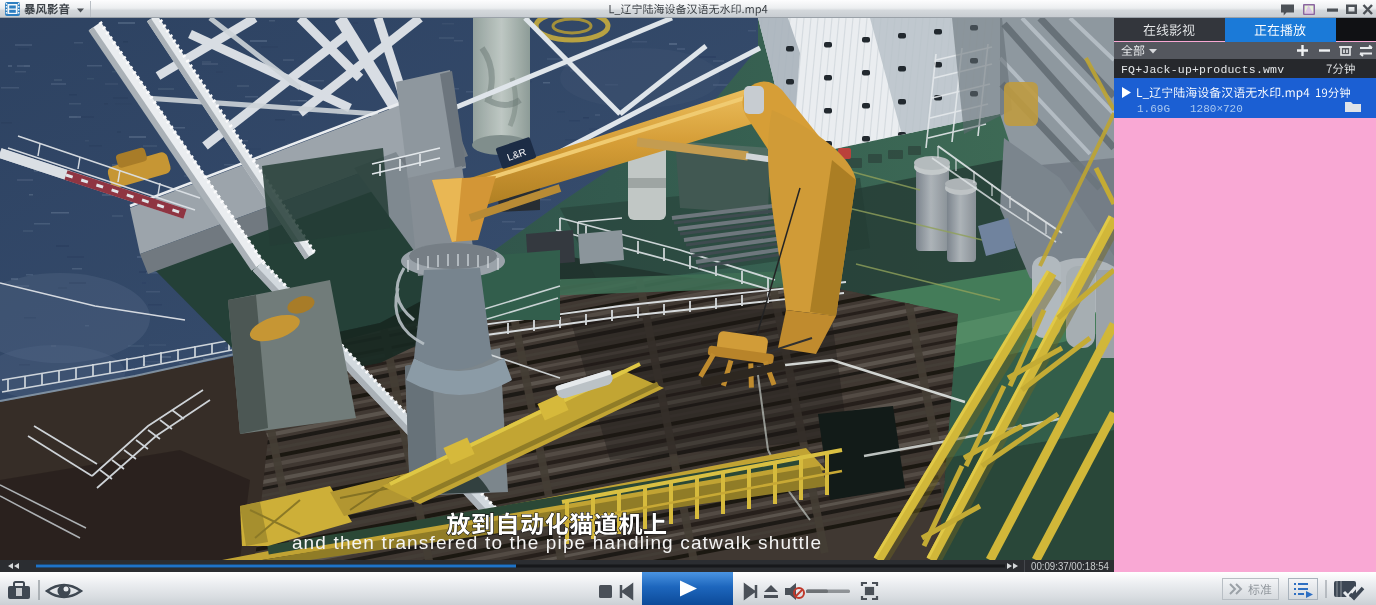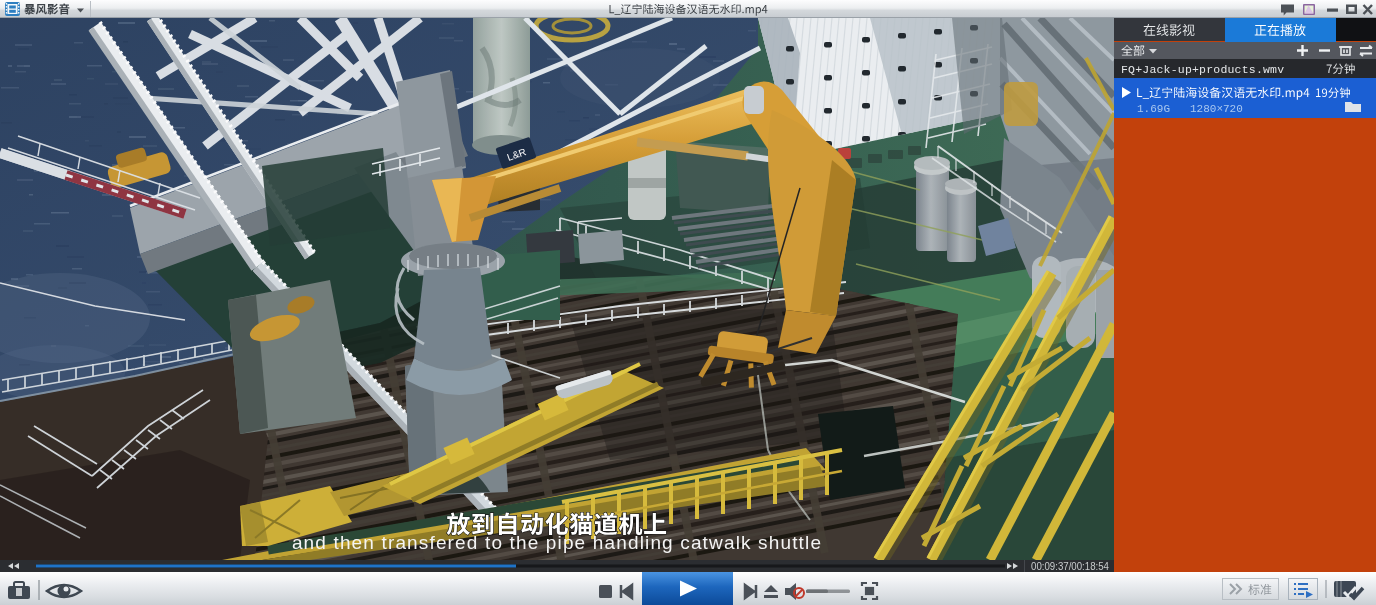--- a/index.html
+++ b/index.html
@@ -1,21 +1,21 @@
 <!DOCTYPE html>
 <html><head><meta charset="utf-8"><style>
 html,body{margin:0;padding:0;width:1376px;height:605px;overflow:hidden;background:#000;
 font-family:"Liberation Sans",sans-serif;}
 *{box-sizing:border-box}
 .abs{position:absolute}
 #titlebar{position:absolute;left:0;top:0;width:1376px;height:18px;
 background:linear-gradient(#fdfdfe,#eceef0 45%,#d4d8dc 58%,#c6cbd0);}
 #video{position:absolute;left:0;top:18px;width:1114px;height:542px;background:#2c4262;}
 #progress{position:absolute;left:0;top:560px;width:1114px;height:12px;background:#2b2d31;padding-left:24px;}
-#panel{position:absolute;left:1114px;top:18px;width:262px;height:554px;background:#c2410c;}
+#panel{position:absolute;left:1114px;top:18px;width:262px;height:554px;background:#f9a8d4;}
 #controls{position:absolute;left:0;top:572px;width:1376px;height:33px;
 background:linear-gradient(#ffffff,#eceef1 35%,#d9dde1 75%,#cbd0d5);}
 </style></head><body>
 
 <div id="titlebar">
     <svg class="abs" style="left:0;top:0" width="1376" height="18" viewBox="0 0 1376 18">
       <rect x="5" y="2" width="15" height="14" rx="2" fill="#2e7fc1"></rect>
       <rect x="7.5" y="4" width="10" height="10" fill="#f4f8fb"></rect>
       <rect x="9.2" y="5.5" width="6.6" height="3" fill="#2e7fc1"></rect>
       <rect x="9.2" y="9.8" width="6.6" height="3" fill="#2e7fc1"></rect>

